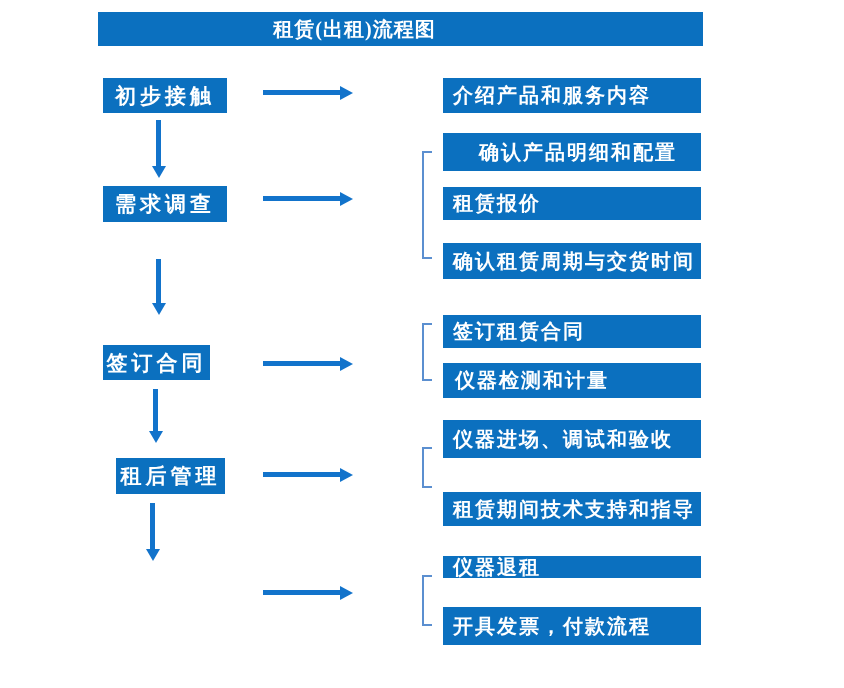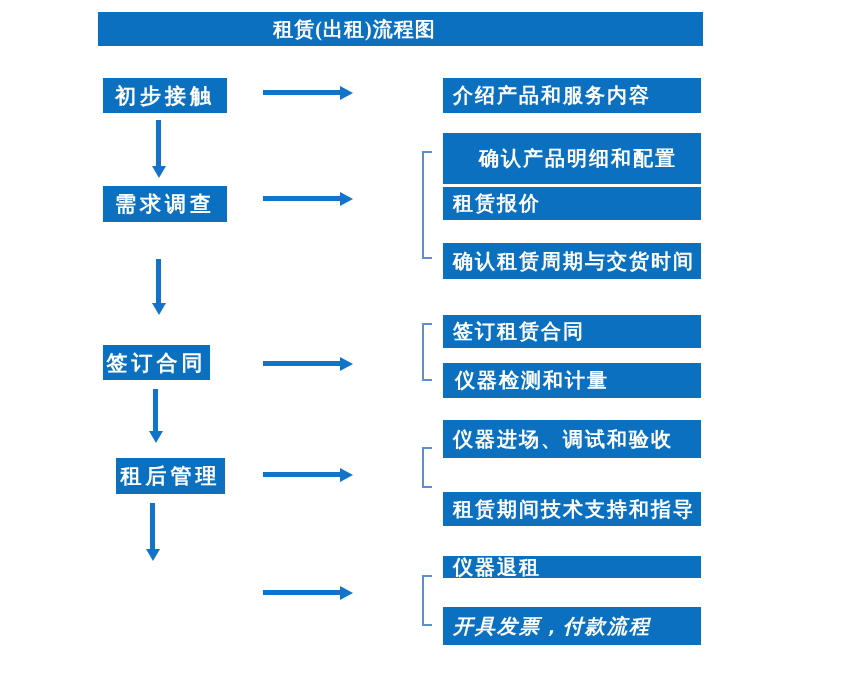--- a/index.html
+++ b/index.html
@@ -91,29 +91,29 @@
   <div class="title-bar">
     <span>租赁(出租)流程图</span>
   </div>
 
   <div class="box step" style="left:103px; top:78px;  width:124px; height:35px;">初步接触</div>
   <div class="box step" style="left:103px; top:186px; width:124px; height:36px;">需求调查</div>
   <div class="box step" style="left:103px; top:345px; width:107px; height:35px;">签订合同</div>
   <div class="box step" style="left:100px; top:458px; width:109px; height:36px;margin-left:16px;">租后管理</div>
 
   <div class="box detail" style="top:78px;  height:35px;">介绍产品和服务内容</div>
-  <div class="box detail" style="top:133px; height:51px;padding-left:36px;">确认产品明细和配置</div>
+  <div class="box detail" style="top:133px; height:38px;padding-left:36px;">确认产品明细和配置</div>
   <div class="box detail" style="top:187px; height:33px;">租赁报价</div>
   <div class="box detail" style="top:243px; height:36px;">确认租赁周期与交货时间</div>
   <div class="box detail" style="top:315px; height:33px;">签订租赁合同</div>
   <div class="box detail" style="top:363px; height:35px;padding-left:12px;">仪器检测和计量</div>
   <div class="box detail" style="top:420px; height:38px;">仪器进场、调试和验收</div>
   <div class="box detail" style="top:492px; height:34px;">租赁期间技术支持和指导</div>
   <div class="box detail" style="top:556px; height:22px;">仪器退租</div>
-  <div class="box detail" style="top:607px; height:38px;font-style:italic;">开具发票，付款流程</div>
+  <div class="box detail" style="top:607px; height:38px;">开具发票，付款流程</div>
 
   <div class="h-arrow" style="top:90px;"></div>
   <div class="h-arrow" style="top:196px;"></div>
   <div class="h-arrow" style="top:361px;"></div>
   <div class="h-arrow" style="top:472px;"></div>
   <div class="h-arrow" style="top:590px;"></div>
 
   <div class="v-arrow" style="left:156px; top:120px; height:46px;"></div>
   <div class="v-arrow" style="left:156px; top:259px; height:44px;"></div>
   <div class="v-arrow" style="left:153px; top:389px; height:42px;"></div>

